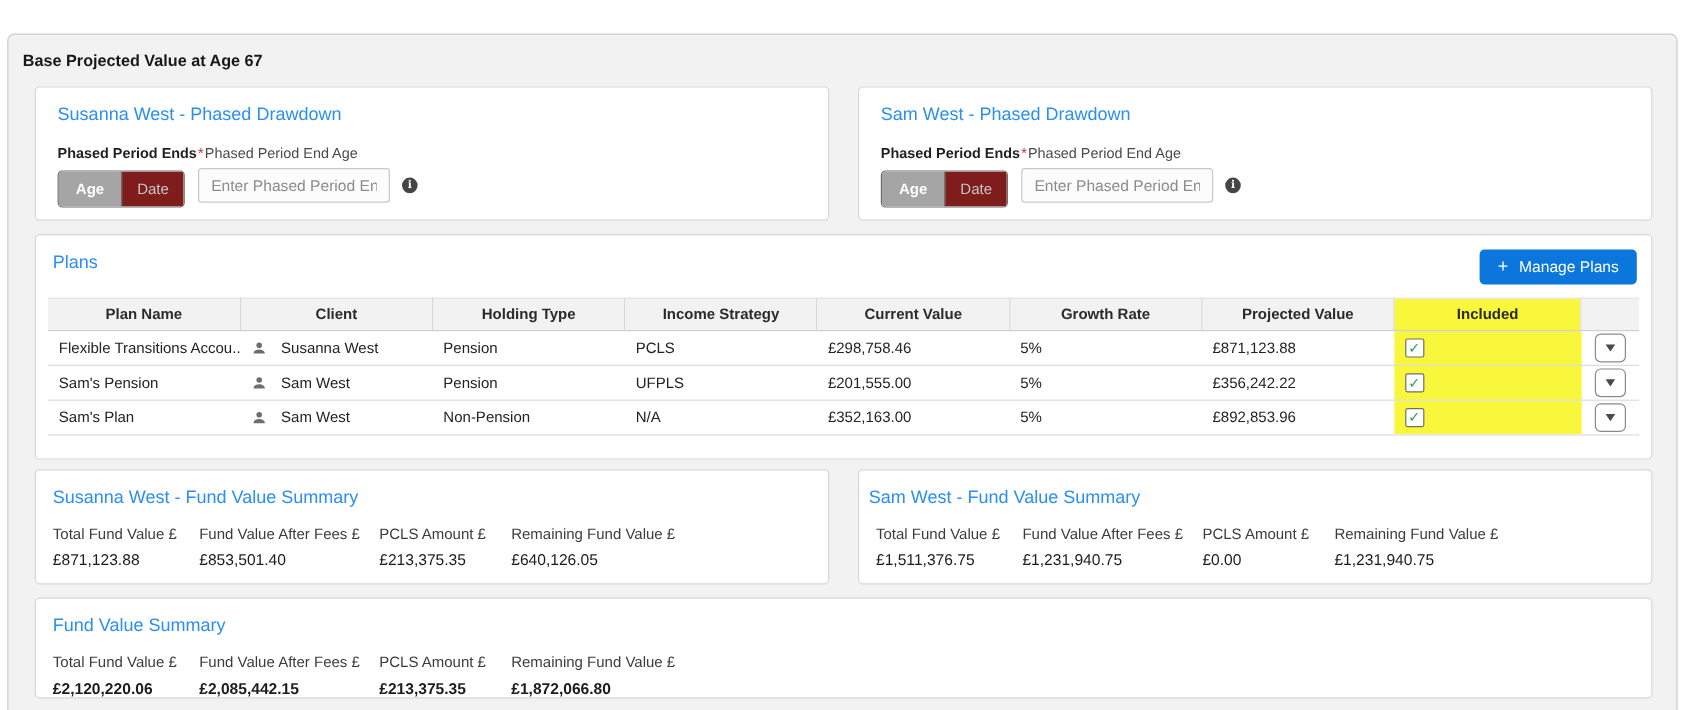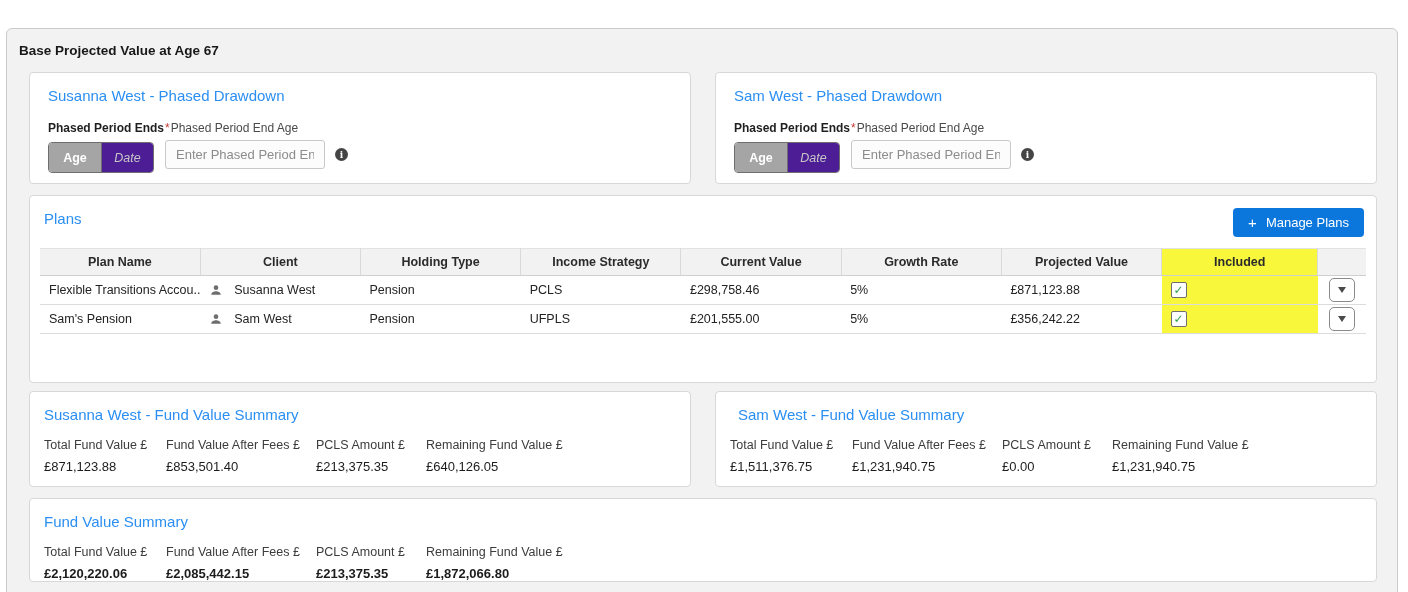--- a/index.html
+++ b/index.html
@@ -22,21 +22,21 @@
   .fgroup1 { position:absolute; left:18px; top:48px; }
   .fgroup2 { position:absolute; left:135px; top:48px; }
   .flabel-bold { font-size:12px; font-weight:bold; color:#1f1f1f; }
   .flabel { font-size:12px; color:#4a4a4a; }
   .req { color:#c23934; margin-right:1px; }
 
   .toggle { display:inline-flex; margin-top:7px; border:1px solid #6e6e6e; border-radius:4px; overflow:hidden; }
   .toggle .opt { width:52px; height:29px; display:flex; align-items:center; justify-content:center;
     font-size:12.5px; cursor:pointer; }
   .toggle .opt.sel { background:#a5a5a5; color:#ffffff; font-weight:600; }
-  .toggle .opt.unsel { background:#4c1d95; color:#c6c6c6; border-left:1px solid #6e6e6e;font-style:italic; }
+  .toggle .opt.unsel { background:#7f1d1d; color:#c6c6c6; border-left:1px solid #6e6e6e; }
 
   .input-row { display:flex; align-items:center; margin-top:5px; }
   .phase-input { width:160px; height:29px; border:1px solid #c9c9c9; border-radius:3px; background:#fcfcfc;
     padding:0 10px; font-size:13px; color:#333; font-family:inherit; }
   .phase-input::placeholder { color:#8c8c8c; opacity:1; }
   .info-icon { width:13px; height:13px; margin-left:10px; border-radius:50%; background:#454545;
     color:#fff; font-size:9px; font-weight:bold; display:flex; align-items:center; justify-content:center;
     font-family:"DejaVu Serif",serif; cursor:pointer; }
   .info-icon::before { content:"i"; }
 
@@ -189,20 +189,42 @@
             <td>Pension</td>
             <td>UFPLS</td>
             <td>£201,555.00</td>
             <td>5%</td>
             <td>£356,242.22</td>
             <td class="hl">
                 <span class="checkbox checked"></span>
               </td>
             <td class="act-cell"><span class="dd-btn"></span></td>
           </tr>
+          <tr>
+            <td>Sam's Plan</td>
+            <td>
+              <div class="client-cell">
+                <span class="person-icon">
+                    <svg viewBox="0 0 24 24">
+                      <path d="M12 12a4 4 0 1 0 0-8 4 4 0 0 0 0 8zm0 2c-3.3 0-8 1.7-8 5v1h16v-1c0-3.3-4.7-5-8-5z"></path>
+                    </svg>
+                  </span>
+                <span>Sam West</span>
+              </div>
+            </td>
+            <td>Non-Pension</td>
+            <td>N/A</td>
+            <td>£352,163.00</td>
+            <td>5%</td>
+            <td>£892,853.96</td>
+            <td class="hl">
+                <span class="checkbox checked"></span>
+              </td>
+            <td class="act-cell"><span class="dd-btn"></span></td>
+          </tr>
         </tbody>
       </table>
     </div>
   </div>
 
   <div class="card card-sum-a">
     <div class="blue-heading" style="left:14px;">Susanna West - Fund Value Summary</div>
     <div class="sum-items">
       <div class="sum-item w1">
         <div class="sum-label">Total Fund Value £</div>
@@ -217,21 +239,21 @@
         <div class="sum-value">£213,375.35</div>
       </div>
       <div class="sum-item">
         <div class="sum-label">Remaining Fund Value £</div>
         <div class="sum-value">£640,126.05</div>
       </div>
     </div>
   </div>
 
   <div class="card card-sum-b">
-    <div class="blue-heading" style="left:22px;">Sam West - Fund Value Summary</div>
+    <div class="blue-heading" style="left:8px;">Sam West - Fund Value Summary</div>
     <div class="sum-items">
       <div class="sum-item w1">
         <div class="sum-label">Total Fund Value £</div>
         <div class="sum-value">£1,511,376.75</div>
       </div>
       <div class="sum-item w2">
         <div class="sum-label">Fund Value After Fees £</div>
         <div class="sum-value">£1,231,940.75</div>
       </div>
       <div class="sum-item w3">

